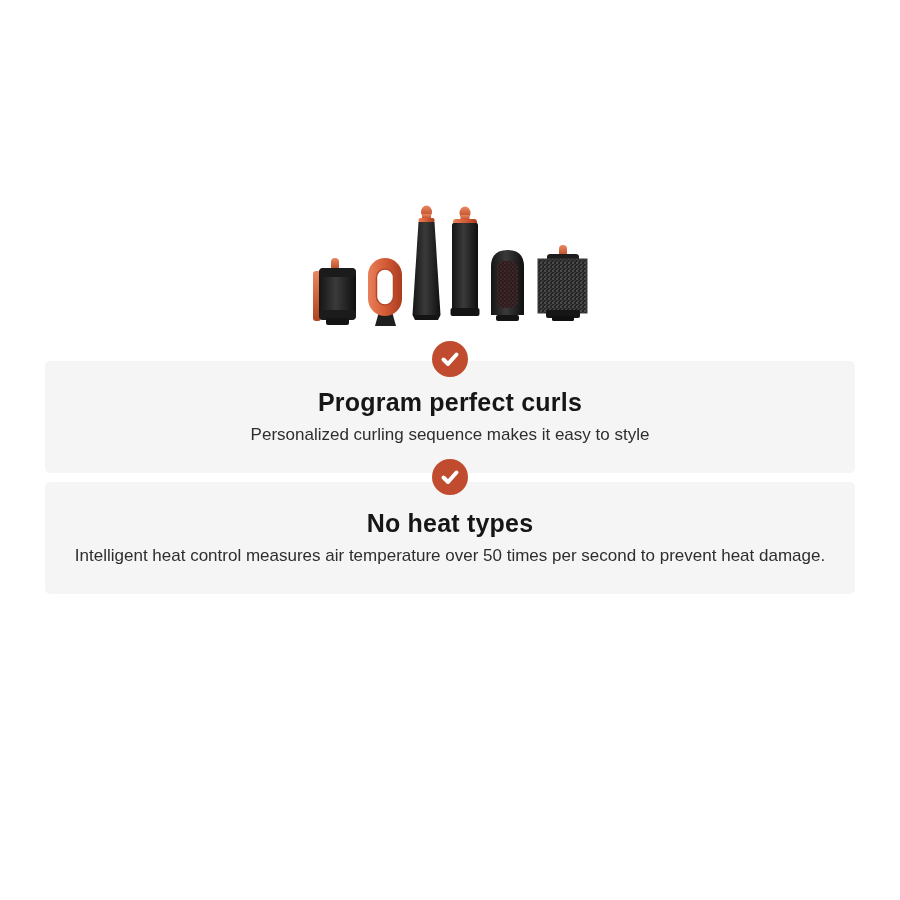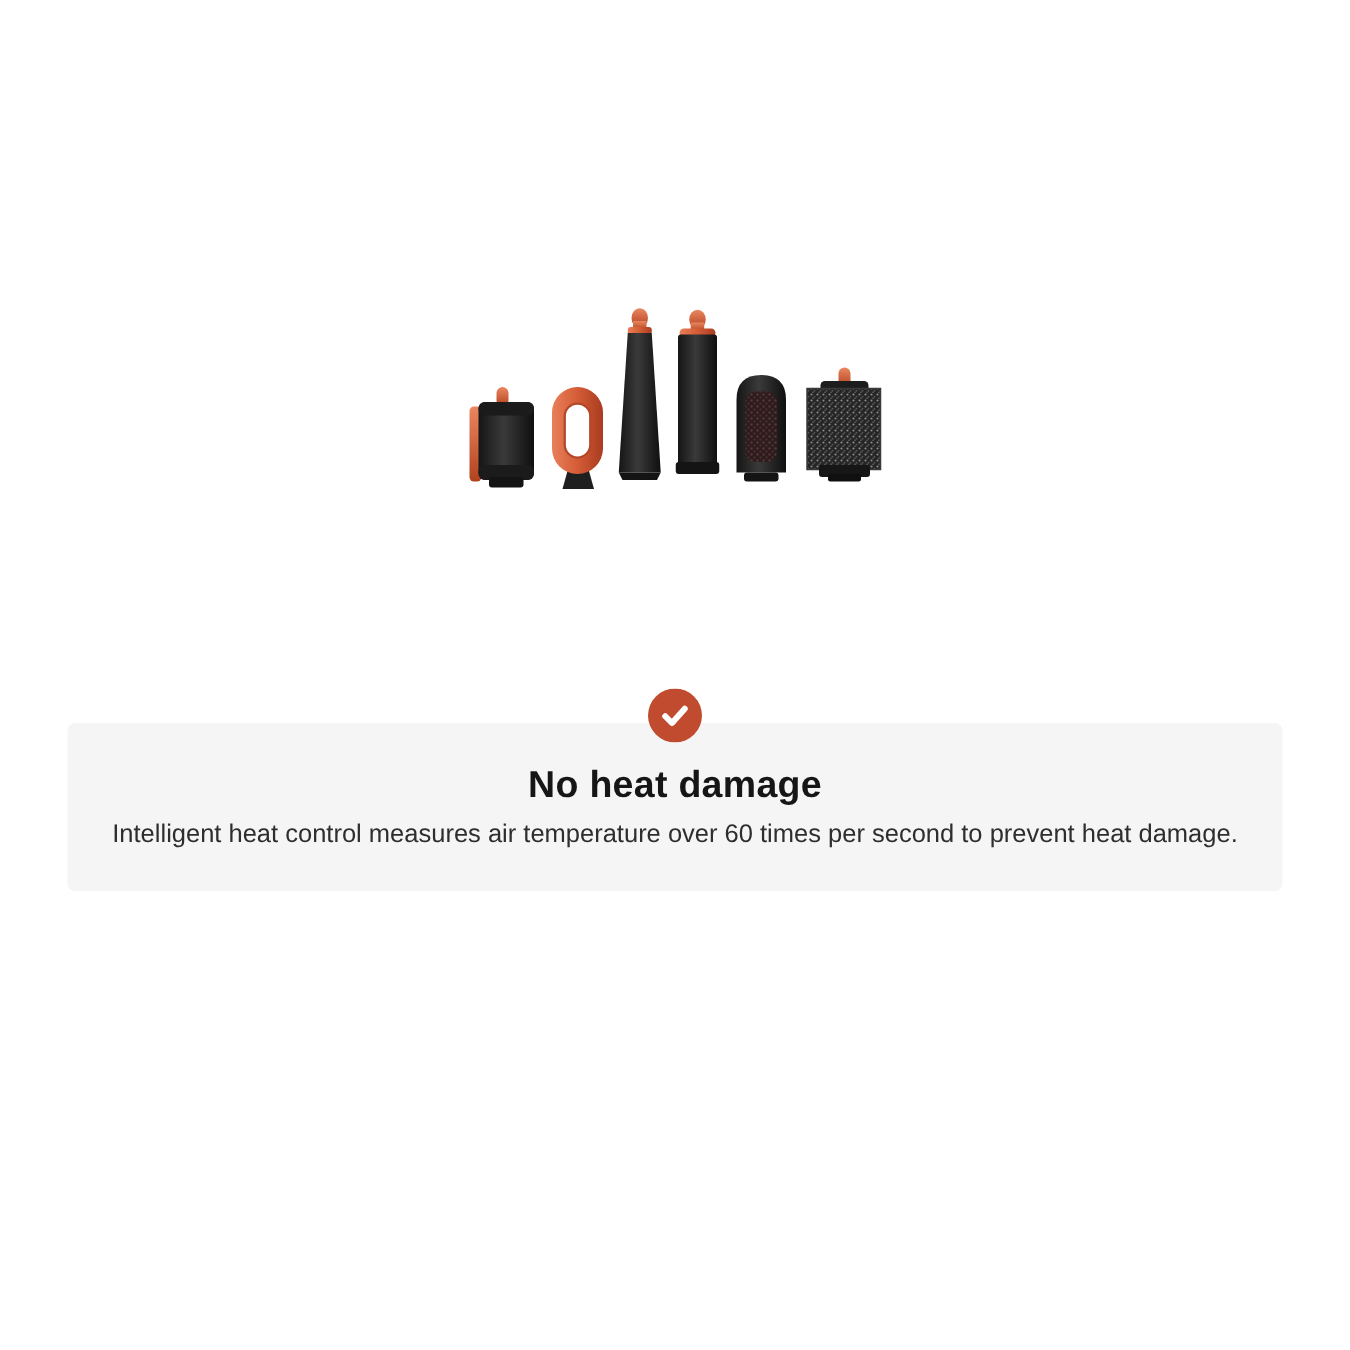--- a/index.html
+++ b/index.html
@@ -137,26 +137,36 @@
       <g>
         <rect x="259" y="43" width="8" height="13" rx="4" fill="url(#gCv)"></rect>
         <rect x="247" y="52" width="32" height="8" rx="3" fill="#1d1d1d"></rect>
         <rect x="238" y="57" width="49" height="54" fill="url(#pBr)" stroke="#3a3a3a" stroke-width="1"></rect>
         <rect x="246" y="108" width="34" height="8" rx="2" fill="#161616"></rect>
         <rect x="252" y="114" width="22" height="5" rx="1.5" fill="#101010"></rect>
       </g>
     </svg>
   </div>
 
+  <section class="card card-1">
+    <div class="badge">
+      <svg width="36" height="36" viewBox="0 0 36 36">
+        <circle cx="18" cy="18" r="18" fill="#c04b2f"></circle>
+        <path d="M11.5 18.5 L16 23 L24.5 13.5" stroke="#ffffff" stroke-width="4" fill="none" stroke-linecap="round" stroke-linejoin="round"></path>
+      </svg>
+    </div>
+    <h2>Program perfect curls</h2>
+    <p>Personalized curling sequence makes it easy to style</p>
+  </section>
 
   <section class="card card-2">
     <div class="badge">
       <svg width="36" height="36" viewBox="0 0 36 36">
         <circle cx="18" cy="18" r="18" fill="#c04b2f"></circle>
         <path d="M11.5 18.5 L16 23 L24.5 13.5" stroke="#ffffff" stroke-width="4" fill="none" stroke-linecap="round" stroke-linejoin="round"></path>
       </svg>
     </div>
-    <h2>No heat damage</h2>
-    <p>Intelligent heat control measures air temperature over 60 times per second to prevent heat damage.</p>
+    <h2>No heat types</h2>
+    <p>Intelligent heat control measures air temperature over 50 times per second to prevent heat damage.</p>
   </section>
 
 
 </div>
 
 </body></html>

